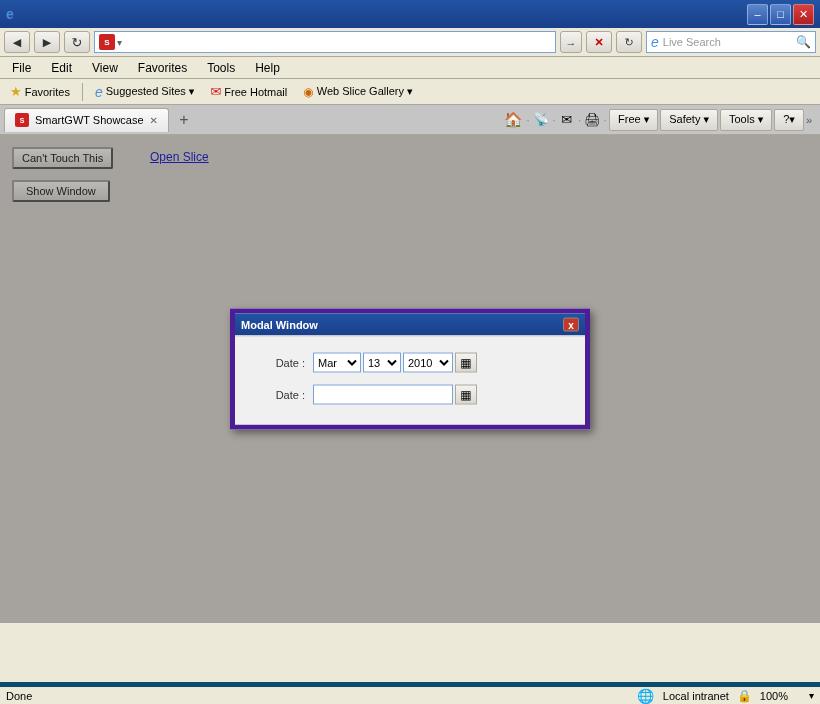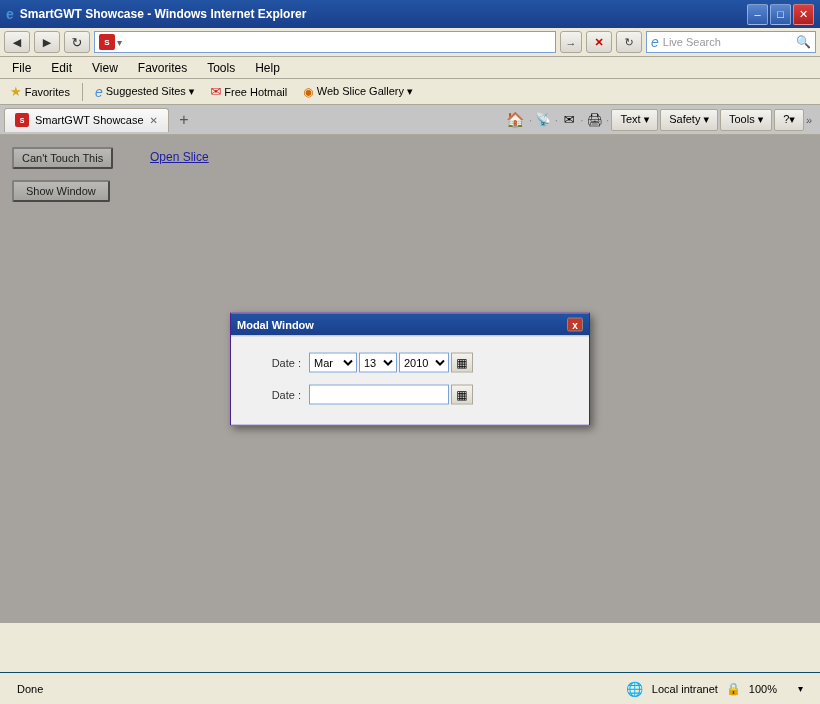--- a/index.html
+++ b/index.html
@@ -258,21 +258,20 @@
       height: 30px;
       padding: 0 4px;
     }
   </style>
 </head>
 <body>
 
 <div id="title-bar">
   <div id="title-bar-left">
     <span style="color:#4A90D9;font-size:14px;">e</span>
-    <span>SmartGWT Showcase - Windows Internet Explorer</span>
   </div>
   <div id="title-bar-controls">
     <div class="title-btn">–</div>
     <div class="title-btn">□</div>
     <div class="title-btn close">✕</div>
   </div>
 </div>
 
 <div id="address-bar">
   <div class="nav-btn">◀</div>
@@ -332,41 +331,41 @@
 
   <div style="display:flex;align-items:center;gap:2px;margin-right:4px;">
     <div style="width:22px;height:20px;display:flex;align-items:center;justify-content:center;font-size:15px;cursor:pointer;">🏠</div>
     <span style="color:#888;font-size:11px;">·</span>
     <div style="width:18px;height:20px;display:flex;align-items:center;justify-content:center;font-size:13px;cursor:pointer;">📡</div>
     <span style="color:#888;font-size:11px;">·</span>
     <div style="width:18px;height:20px;display:flex;align-items:center;justify-content:center;font-size:13px;cursor:pointer;">✉</div>
     <span style="color:#888;font-size:11px;">·</span>
     <div style="width:18px;height:20px;display:flex;align-items:center;justify-content:center;font-size:13px;cursor:pointer;">🖨</div>
     <span style="color:#888;font-size:11px;">·</span>
-    <div class="toolbar-btn">Text ▾</div>
+    <div class="toolbar-btn">Free ▾</div>
     <div class="toolbar-btn">Safety ▾</div>
     <div class="toolbar-btn">Tools ▾</div>
     <div class="toolbar-btn">?▾</div>
     <span style="font-size:11px;color:#555;cursor:pointer;">»</span>
   </div>
 </div>
 
 <div id="content-area" style="position:relative;background:#808080;height:488px;">
 
   <div id="page-content" style="background:#D4D0C8;width:100%;height:100%;position:relative;">
 
     <div id="cant-touch-btn" style="position:absolute;top:12px;left:12px;height:22px;padding:0 8px;background:linear-gradient(to bottom,#F5F3EE,#D4D0C8);border:2px outset #999;border-radius:2px;font-size:11px;cursor:pointer;display:flex;align-items:center;font-family:Arial,sans-serif;">Can't Touch This</div>
 
     <div id="open-google-link" style="position:absolute;top:15px;left:150px;color:#0000CC;font-size:12px;text-decoration:underline;cursor:pointer;">Open Slice</div>
 
     <div id="show-window-btn" style="position:absolute;top:45px;left:12px;height:22px;padding:0 12px;background:linear-gradient(to bottom,#F5F3EE,#D4D0C8);border:2px outset #999;border-radius:2px;font-size:11px;cursor:pointer;display:flex;align-items:center;font-family:Arial,sans-serif;">Show Window</div>
 
     <div id="modal-overlay" style="position:absolute;top:0;left:0;right:0;bottom:0;background:rgba(80,80,80,0.35);">
 
-      <div id="modal" style="position:absolute;top:48%;left:50%;transform:translate(-50%,-50%);width:360px;background:white;border:1px solid #4c1d95;box-shadow:3px 3px 8px rgba(0,0,0,0.45);">
+      <div id="modal" style="position:absolute;top:48%;left:50%;transform:translate(-50%,-50%);width:360px;background:white;border:5px solid #4c1d95;box-shadow:3px 3px 8px rgba(0,0,0,0.45);">
 
         <div id="modal-titlebar" style="background:linear-gradient(to bottom,#2254A3,#1A3E8A);color:white;height:22px;display:flex;align-items:center;justify-content:space-between;padding:0 6px;font-size:11px;font-weight:bold;">
           <span>Modal Window</span>
           <div id="modal-close-btn" style="width:16px;height:14px;background:#C0392B;border:1px solid #888;border-radius:2px;display:flex;align-items:center;justify-content:center;font-size:10px;color:white;cursor:pointer;">x</div>
         </div>
 
         <div id="modal-body" style="padding:16px 20px 20px;background:#F0F0F0;border-top:1px solid #ccc;">
 
 
           <div class="form-row" style="display:flex;align-items:center;margin-bottom:12px;">
@@ -393,21 +392,21 @@
             </div>
           </div>
 
         </div>
       </div>
     </div>
 
   </div>
 </div>
 
-<div id="status-bar" style="position:fixed;bottom:0;left:0;width:820px;height:32px;background:#ECE9D8;border-top:1px solid #0c4a6e;display:flex;align-items:center;justify-content:space-between;padding:0 17px;font-size:11px;">
+<div id="status-bar" style="position:fixed;bottom:0;left:0;width:820px;height:22px;background:#ECE9D8;border-top:5px solid #0c4a6e;display:flex;align-items:center;justify-content:space-between;padding:0 6px;font-size:11px;">
   <span id="status-left">Done</span>
   <div id="status-right" style="display:flex;align-items:center;gap:8px;">
     <span style="font-size:14px;">🌐</span>
     <span>Local intranet</span>
     <span style="font-size:12px;">🔒</span>
     <span style="margin-right:13px;">100%</span>
     <span style="font-size:10px;cursor:pointer;">▾</span>
   </div>
 </div>
 

